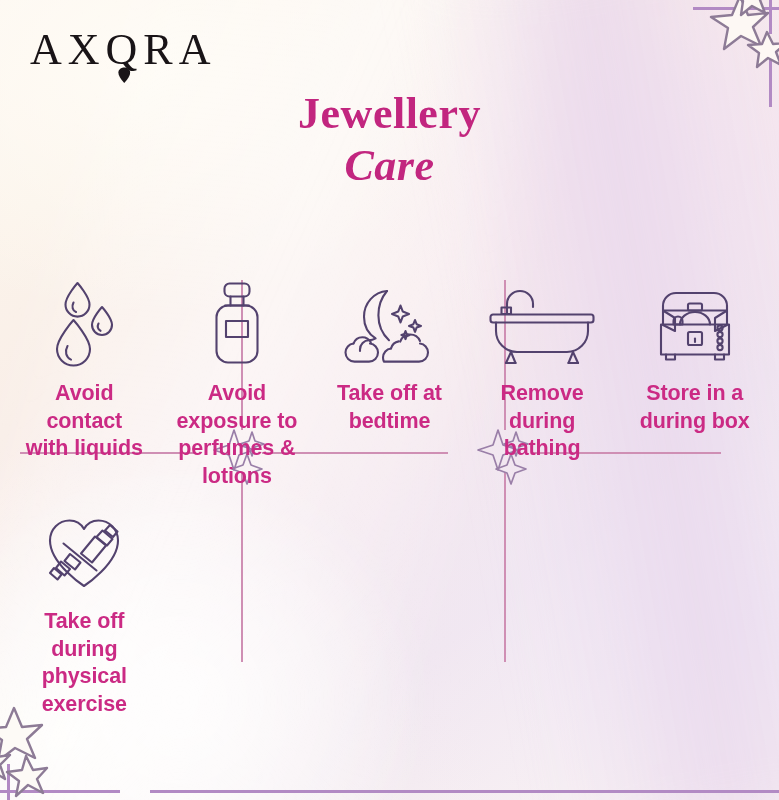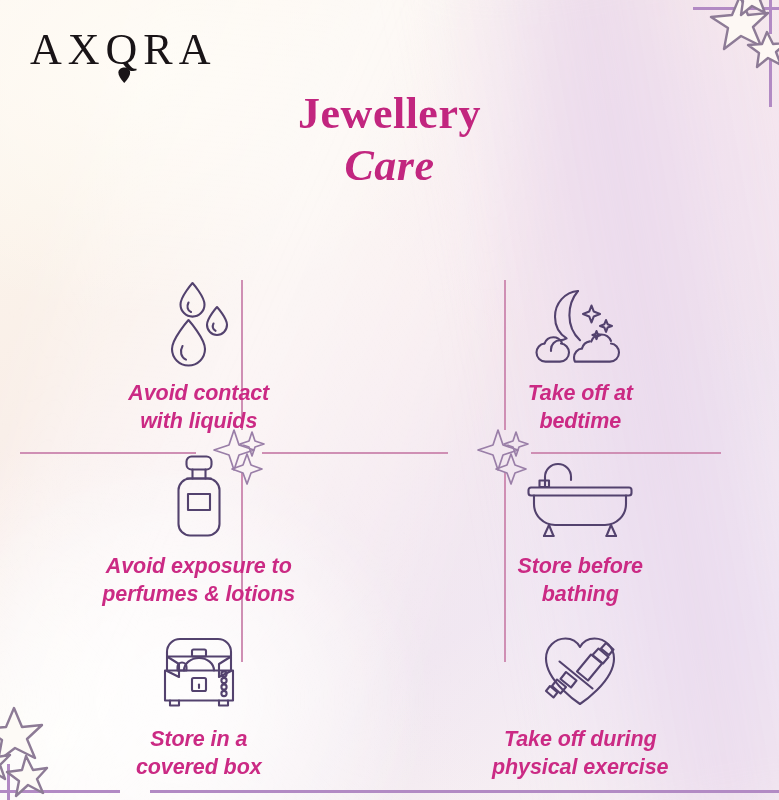--- a/index.html
+++ b/index.html
@@ -111,23 +111,22 @@
   .heading .line2 { display: block; font-style: italic; }
 
   
   .grid {
     position: absolute;
     top: 262px;
     left: 8px;
     width: 763px;
     height: 420px;
     display: grid;
-    grid-template-columns: 1fr 1fr;
+    grid-template-columns: 1fr 1fr 1fr 1fr 1fr;
     grid-template-rows: 1fr 1fr;
-    font-style: italic;
   }
   .cell {
     position: relative;
     display: flex;
     flex-direction: column;
     align-items: center;
     justify-content: flex-start;
     padding: 14px 10px 0;
   }
   .cell-icon {
@@ -259,20 +258,35 @@
           <path d="M30.5 2 C30.5 2 18.5 15.5 18.5 23.5 C18.5 30.2 23.9 35.6 30.5 35.6 C37.1 35.6 42.5 30.2 42.5 23.5 C42.5 15.5 30.5 2 30.5 2 Z"></path>
           <path d="M26.5 21.5 C24.5 25.5 25.5 29.5 29 31"></path>
           <path d="M55 26 C55 26 45 37 45 43.8 C45 49.5 49.5 54 55 54 C60.5 54 65 49.5 65 43.8 C65 37 55 26 55 26 Z"></path>
           <path d="M51.5 42.5 C50 45.5 50.8 48.6 53.5 49.8"></path>
           <path d="M26.5 39 C26.5 39 10 57.5 10 68 C10 77.1 17.4 84.5 26.5 84.5 C35.6 84.5 43 77.1 43 68 C43 57.5 26.5 39 26.5 39 Z"></path>
           <path d="M20.5 65 C17.5 70.5 19 76.5 24 78.6"></path>
         </svg>
       </div>
       <div class="cell-label">Avoid contact
 with liquids</div>
+    </div>
+
+    <div class="cell">
+      <div class="cell-icon">
+        <svg class="ico" width="66" height="86" viewBox="0 0 66 86">
+          <rect x="20.5" y="2.5" width="25" height="13" rx="5"></rect>
+          <path d="M26.5 15.5 L26.5 24.5"></path>
+          <path d="M39.5 15.5 L39.5 24.5"></path>
+          <path d="M21 24.5 L45 24.5"></path>
+          <path d="M12.5 36 C12.5 29.7 17.7 24.5 24 24.5 L42 24.5 C48.3 24.5 53.5 29.7 53.5 36 L53.5 70 C53.5 76.3 48.3 81.5 42 81.5 L24 81.5 C17.7 81.5 12.5 76.3 12.5 70 Z"></path>
+          <rect x="22" y="40" width="22" height="16"></rect>
+        </svg>
+      </div>
+      <div class="cell-label">Avoid exposure to
+perfumes &amp; lotions</div>
     </div>
 
     <div class="cell">
       <div class="cell-icon">
         <svg class="ico" width="92" height="78" viewBox="0 0 92 78">
           <path d="M44 6 C31 7 21 18.2 21 31.8 C21 41 25.6 49 32.6 53.4 C30.7 54.6 28.4 55.3 26 55.3 C21 55.3 17 59.4 17 64.4 L17 66"></path>
           <path d="M44 6 C38.5 12.5 35.4 21.2 35.4 30.2 C35.4 40.2 39.6 49.2 46 55.2"></path>
           <path d="M57.5 20.5 L59.8 26.6 L66 29 L59.8 31.4 L57.5 37.5 L55.2 31.4 L49 29 L55.2 26.6 Z"></path>
           <path d="M72 35 L73.6 39.2 L78 40.9 L73.6 42.6 L72 46.8 L70.4 42.6 L66 40.9 L70.4 39.2 Z"></path>
           <path d="M62.5 46 L63.6 48.9 L66.6 50 L63.6 51.2 L62.5 54.1 L61.4 51.2 L58.4 50 L61.4 48.9 Z"></path>
@@ -282,49 +296,34 @@
           <path d="M57.2 56.6 C58.7 52.4 62.6 49.5 67.2 49.5 C71.6 49.5 75.4 52.2 77 56"></path>
           <path d="M48 63.5 C49 59.8 52 57 55.7 56.4"></path>
         </svg>
       </div>
       <div class="cell-label">Take off at
 bedtime</div>
     </div>
 
     <div class="cell">
       <div class="cell-icon">
-        <svg class="ico" width="66" height="86" viewBox="0 0 66 86">
-          <rect x="20.5" y="2.5" width="25" height="13" rx="5"></rect>
-          <path d="M26.5 15.5 L26.5 24.5"></path>
-          <path d="M39.5 15.5 L39.5 24.5"></path>
-          <path d="M21 24.5 L45 24.5"></path>
-          <path d="M12.5 36 C12.5 29.7 17.7 24.5 24 24.5 L42 24.5 C48.3 24.5 53.5 29.7 53.5 36 L53.5 70 C53.5 76.3 48.3 81.5 42 81.5 L24 81.5 C17.7 81.5 12.5 76.3 12.5 70 Z"></path>
-          <rect x="22" y="40" width="22" height="16"></rect>
-        </svg>
-      </div>
-      <div class="cell-label">Avoid exposure to
-perfumes &amp; lotions</div>
-    </div>
-
-    <div class="cell">
-      <div class="cell-icon">
         <svg class="ico" width="110" height="80" viewBox="0 0 110 80">
           <path d="M20 30 L20 20 C20 12.8 25.8 7 33 7 C40.2 7 46 12.8 46 20 L46 23"></path>
           <path d="M14.5 23.5 L24 23.5 L24 30 L14.5 30 Z"></path>
           <path d="M6 30.5 L104 30.5 C105.4 30.5 106.5 31.6 106.5 33 L106.5 36 C106.5 37.4 105.4 38.5 104 38.5 L6 38.5 C4.6 38.5 3.5 37.4 3.5 36 L3.5 33 C3.5 31.6 4.6 30.5 6 30.5 Z"></path>
           <path d="M9 38.5 L9 47 C9 58.6 18.4 68 30 68 L80 68 C91.6 68 101 58.6 101 47 L101 38.5"></path>
           <path d="M24 68 L19 79"></path>
           <path d="M24 68 L28.5 79"></path>
           <path d="M19 79 L28.5 79"></path>
           <path d="M86 68 L81.5 79"></path>
           <path d="M86 68 L91 79"></path>
           <path d="M81.5 79 L91 79"></path>
         </svg>
       </div>
-      <div class="cell-label">Store before
+      <div class="cell-label">Remove during
 bathing</div>
     </div>
 
     <div class="cell">
       <div class="cell-icon">
         <svg class="ico" width="92" height="80" viewBox="0 0 92 80">
           <path d="M14 22 C14 14.8 19.8 9 27 9 L65 9 C72.2 9 78 14.8 78 22 L78 26.5 L14 26.5 Z"></path>
           <rect x="39" y="19.5" width="14" height="7" rx="1.6"></rect>
           <path d="M14 26.5 L14 41 L26 47 L26 34 Z"></path>
           <path d="M78 26.5 L78 41 L66 47 L66 34 Z"></path>
@@ -335,21 +334,21 @@
           <path d="M24.5 37 C24.5 34.5 26.5 32.5 29 32.5 C31.5 32.5 33.5 34.5 33.5 37 L33.5 40.5 L24.5 40.5 Z"></path>
           <circle cx="71" cy="44" r="2.6"></circle>
           <circle cx="71" cy="50.5" r="2.6"></circle>
           <circle cx="71" cy="57" r="2.6"></circle>
           <circle cx="71" cy="63.5" r="2.6"></circle>
           <path d="M17 70.5 L17 75.5 L26 75.5 L26 70.5"></path>
           <path d="M66 70.5 L66 75.5 L75 75.5 L75 70.5"></path>
         </svg>
       </div>
       <div class="cell-label">Store in a
-covered box</div>
+during box</div>
     </div>
 
     <div class="cell">
       <div class="cell-icon">
         <svg class="ico" width="96" height="80" viewBox="0 0 96 80">
           <path d="M48 74 C48 74 14 52 14 28.5 C14 17.2 22.8 8.5 33.5 8.5 C40.2 8.5 45.2 12 48 17 C50.8 12 55.8 8.5 62.5 8.5 C73.2 8.5 82 17.2 82 28.5 C82 52 48 74 48 74 Z"></path>
           <path d="M27.5 31.5 L60.5 58.5" stroke-width="2.6"></path>
           <path d="M59 24.5 L70 33.5 L56 50.5 L45 41.5 Z"></path>
           <path d="M66.5 18.5 L76.5 27 L71 33.5 L60.5 25 Z"></path>
           <path d="M74 13 L81.5 19.5 L77 25 L69 18.5 Z"></path>

